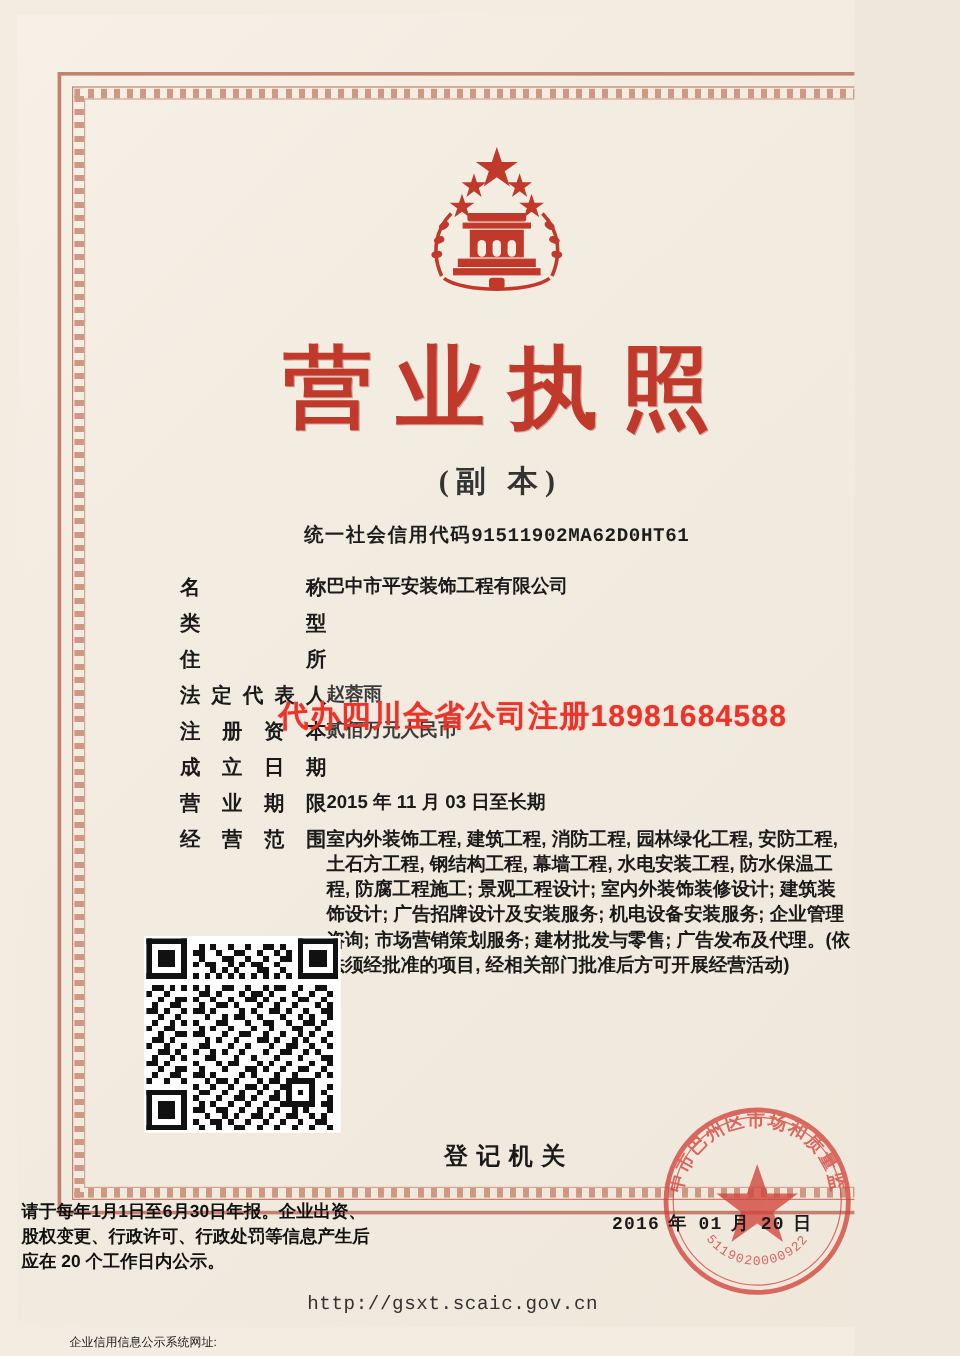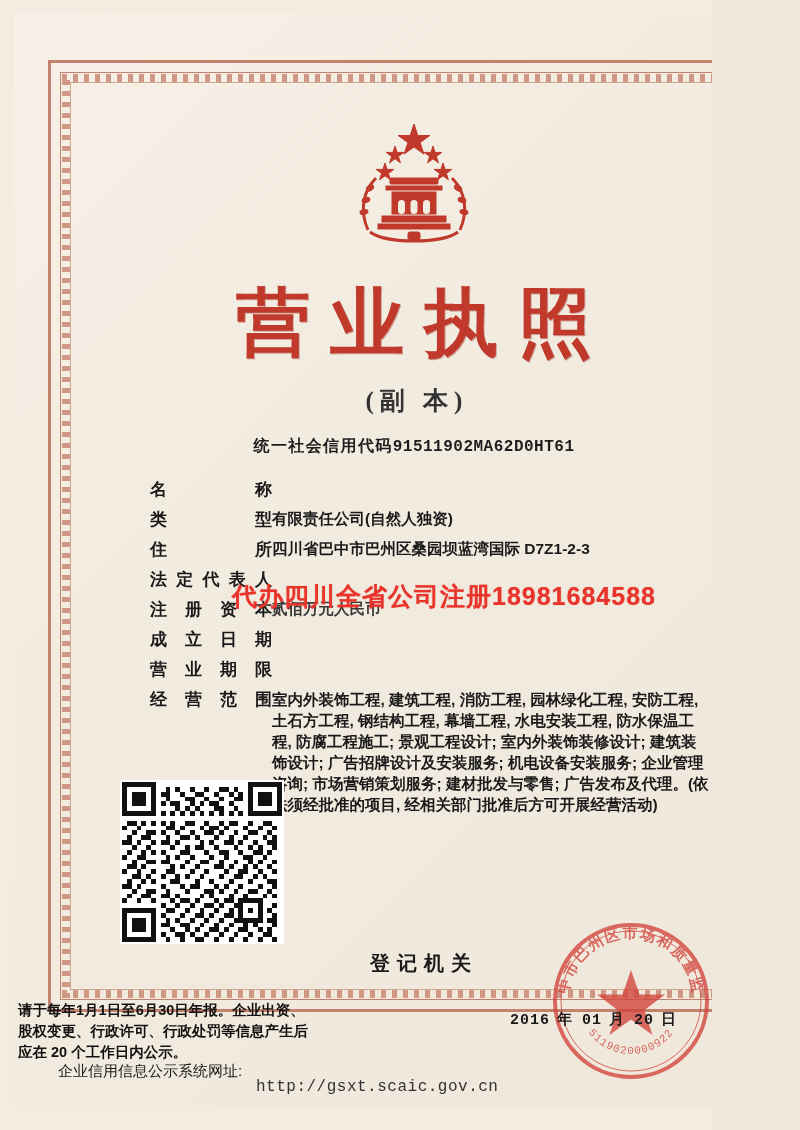--- a/index.html
+++ b/index.html
@@ -225,23 +225,23 @@
     width: 300px;
     font-family: "Liberation Sans", sans-serif;
     font-size: 14.5px;
     font-weight: bold;
     color: #111;
     line-height: 21px;
   }
   .footer-left {
     position: absolute;
     left: 58px;
-    top: 1062px;
-    font-family: "Liberation Sans", sans-serif;
-    font-size: 15px;
+    top: 1112px;
+    font-family: "Liberation Sans", sans-serif;
+    font-size: 10px;
     color: #1a1a1a;
   }
   .footer-url {
     position: absolute;
     left: 256px;
     top: 1078px;
     font-family: "Liberation Mono", monospace;
     font-size: 16px;
     color: #333;
     letter-spacing: .5px;
@@ -313,43 +313,43 @@
     <div class="credit-code">
       <span>统一社会信用代码</span><span class="code">91511902MA62D0HT61</span>
     </div>
 
     <div class="fields">
       <div class="row">
         <div class="label">
             <span>名</span>
             <span>称</span>
           </div>
+        <div class="value">巴中市平安装饰工程有限公司</div>
       </div>
       <div class="row">
         <div class="label">
             <span>类</span>
             <span>型</span>
           </div>
-        <div class="value">有限责任公司(自然人独资)</div>
       </div>
       <div class="row">
         <div class="label">
             <span>住</span>
             <span>所</span>
           </div>
-        <div class="value">四川省巴中市巴州区桑园坝蓝湾国际 D7Z1-2-3</div>
       </div>
       <div class="row faded">
         <div class="label">
             <span>法</span>
             <span>定</span>
             <span>代</span>
             <span>表</span>
             <span>人</span>
           </div>
+        <div class="value">赵蓉雨</div>
       </div>
       <div class="row faded">
         <div class="label">
             <span>注</span>
             <span>册</span>
             <span>资</span>
             <span>本</span>
           </div>
         <div class="value">贰佰万元人民币</div>
       </div>
@@ -361,20 +361,21 @@
             <span>期</span>
           </div>
       </div>
       <div class="row">
         <div class="label">
             <span>营</span>
             <span>业</span>
             <span>期</span>
             <span>限</span>
           </div>
+        <div class="value">2015 年 11 月 03 日至长期</div>
       </div>
       <div class="row scope">
         <div class="label">
             <span>经</span>
             <span>营</span>
             <span>范</span>
             <span>围</span>
           </div>
         <div class="value">室内外装饰工程, 建筑工程, 消防工程, 园林绿化工程, 安防工程, 土石方工程, 钢结构工程, 幕墙工程, 水电安装工程, 防水保温工程, 防腐工程施工; 景观工程设计; 室内外装饰装修设计; 建筑装饰设计; 广告招牌设计及安装服务; 机电设备安装服务; 企业管理咨询; 市场营销策划服务; 建材批发与零售; 广告发布及代理。(依法须经批准的项目, 经相关部门批准后方可开展经营活动)</div>
       </div>

